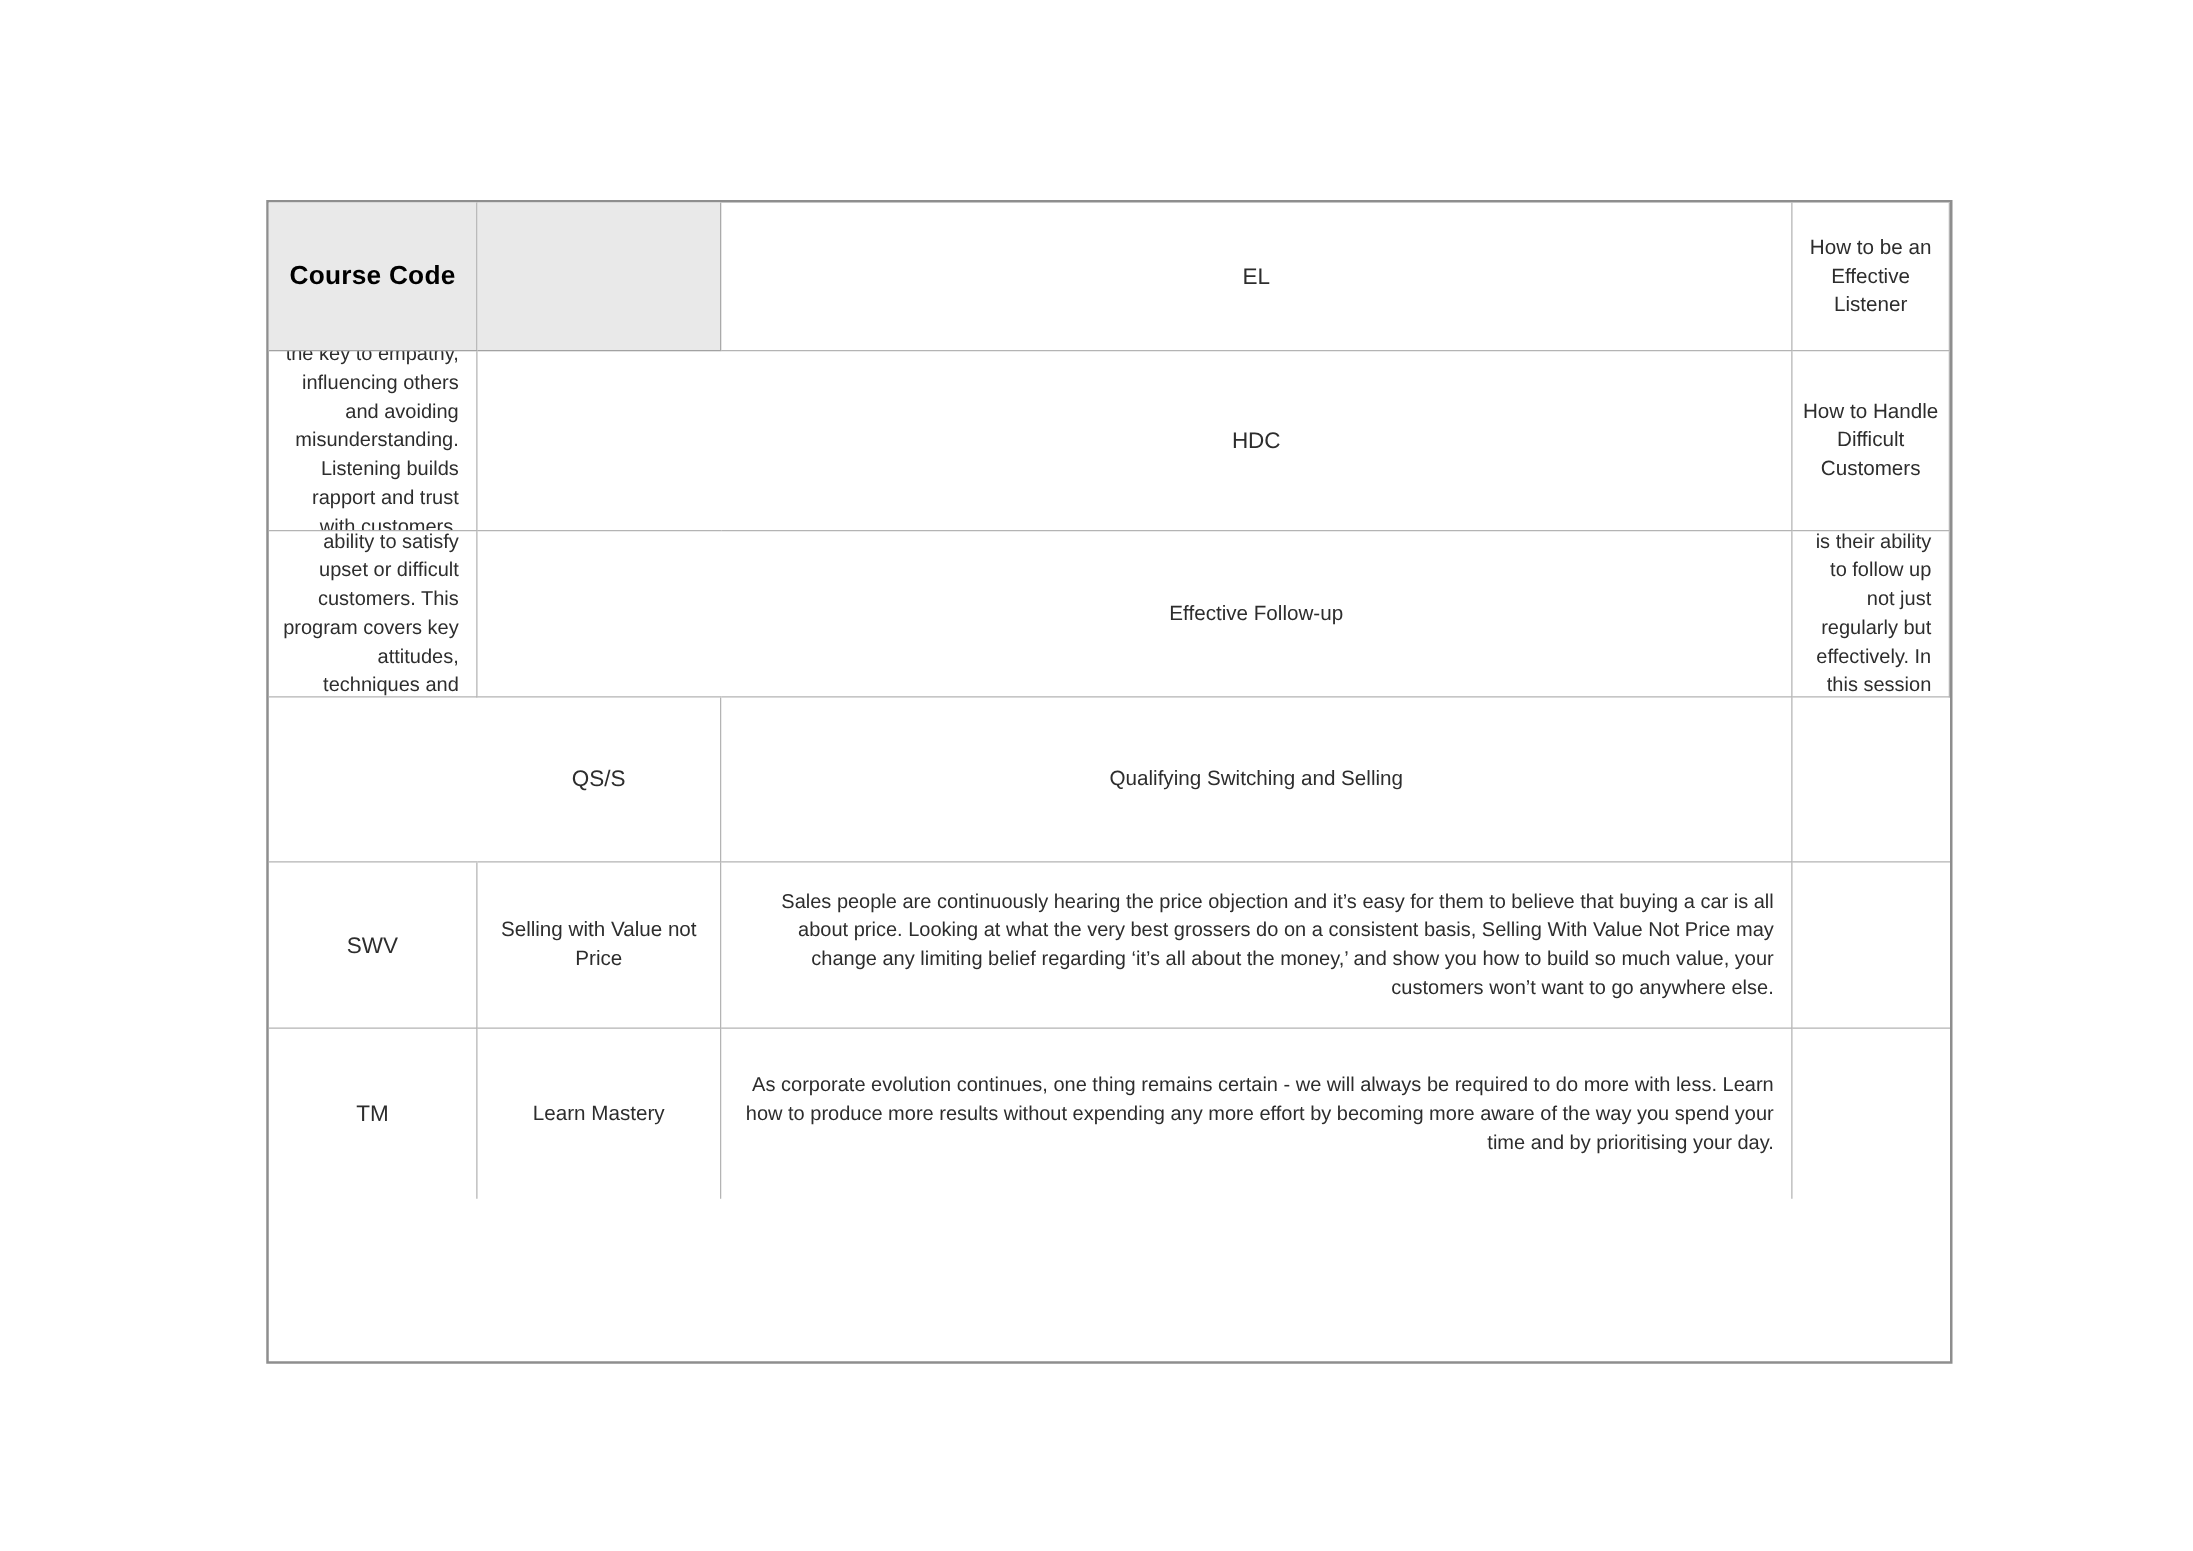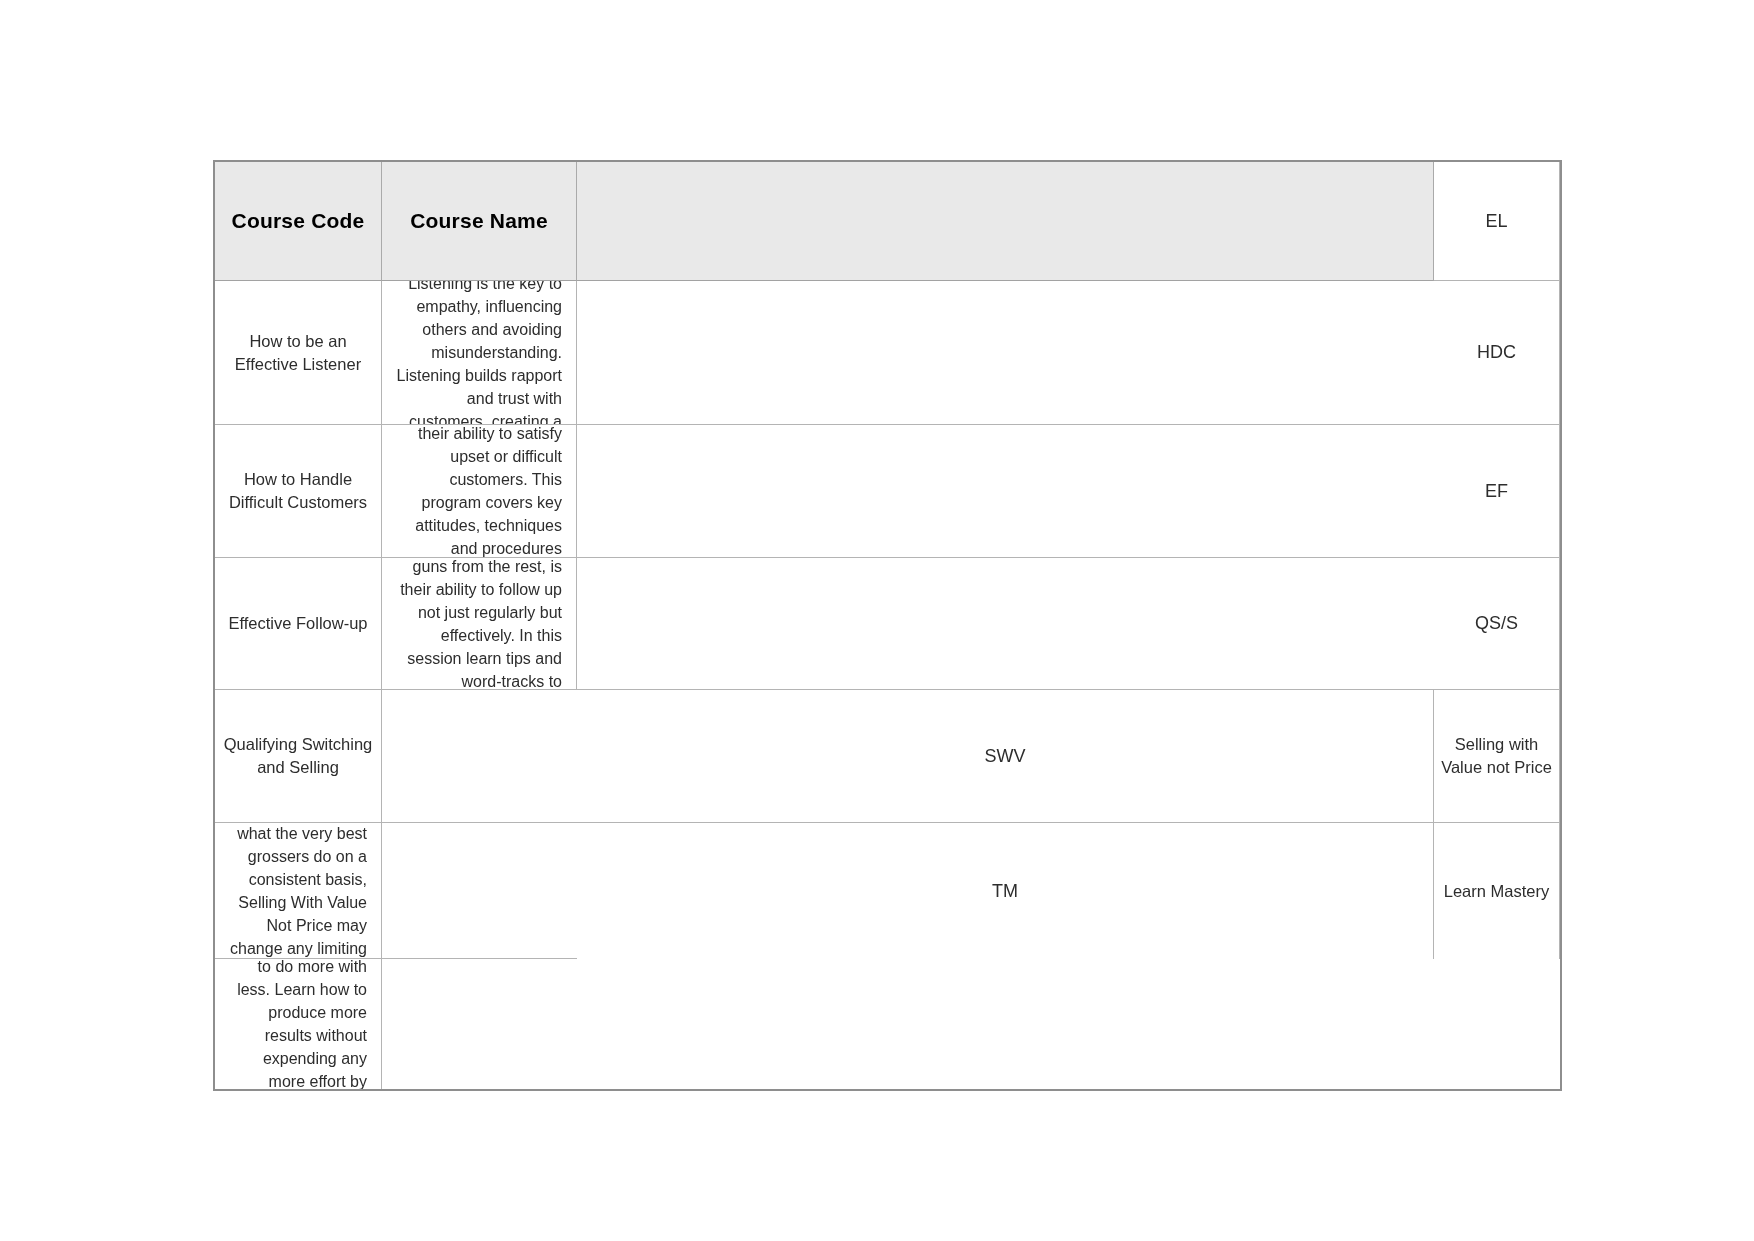--- a/index.html
+++ b/index.html
@@ -71,34 +71,32 @@
     line-height: 21px;
   }
 </style>
 </head>
 <body>
 
 <div class="page">
   <div class="course-table">
 
     <div class="cell header-cell">Course Code</div>
-    <div class="cell header-cell">Course Name</div>
     <div class="cell header-cell col4"></div>
 
     <div class="cell code-cell">EL</div>
     <div class="cell name-cell">How to be an Effective Listener</div>
     <div class="cell desc-cell">We are born with the ability to hear, but we must learn to listen. In today’s society of self-centred individuals, it is uncommon to find a capable listener. Listening is the key to empathy, influencing others and avoiding misunderstanding. Listening builds rapport and trust with customers, creating a platform for more sales and repeat customers. It also leads to better performing teams, more constructive meetings &amp; higher morale within organisations.</div>
     <div class="cell col4"></div>
 
     <div class="cell code-cell">HDC</div>
     <div class="cell name-cell">How to Handle Difficult Customers</div>
     <div class="cell desc-cell">It has often been said that a person’s true customer service skill can be determined by their ability to satisfy upset or difficult customers. This program covers key attitudes, techniques and procedures required to skilfully convert upset and angry customers into loyal patrons.</div>
     <div class="cell col4"></div>
 
-    <div class="cell code-cell">EF</div>
     <div class="cell name-cell">Effective Follow-up</div>
     <div class="cell desc-cell">One of the things that separates the sales guns from the rest, is their ability to follow up not just regularly but effectively. In this session learn tips and word-tracks to maximise your sales opportunities.</div>
     <div class="cell col4"></div>
 
     <div class="cell code-cell">QS/S</div>
     <div class="cell name-cell">Qualifying Switching and Selling</div>
     <div class="cell col4"></div>
 
     <div class="cell code-cell">SWV</div>
     <div class="cell name-cell">Selling with Value not Price</div>

